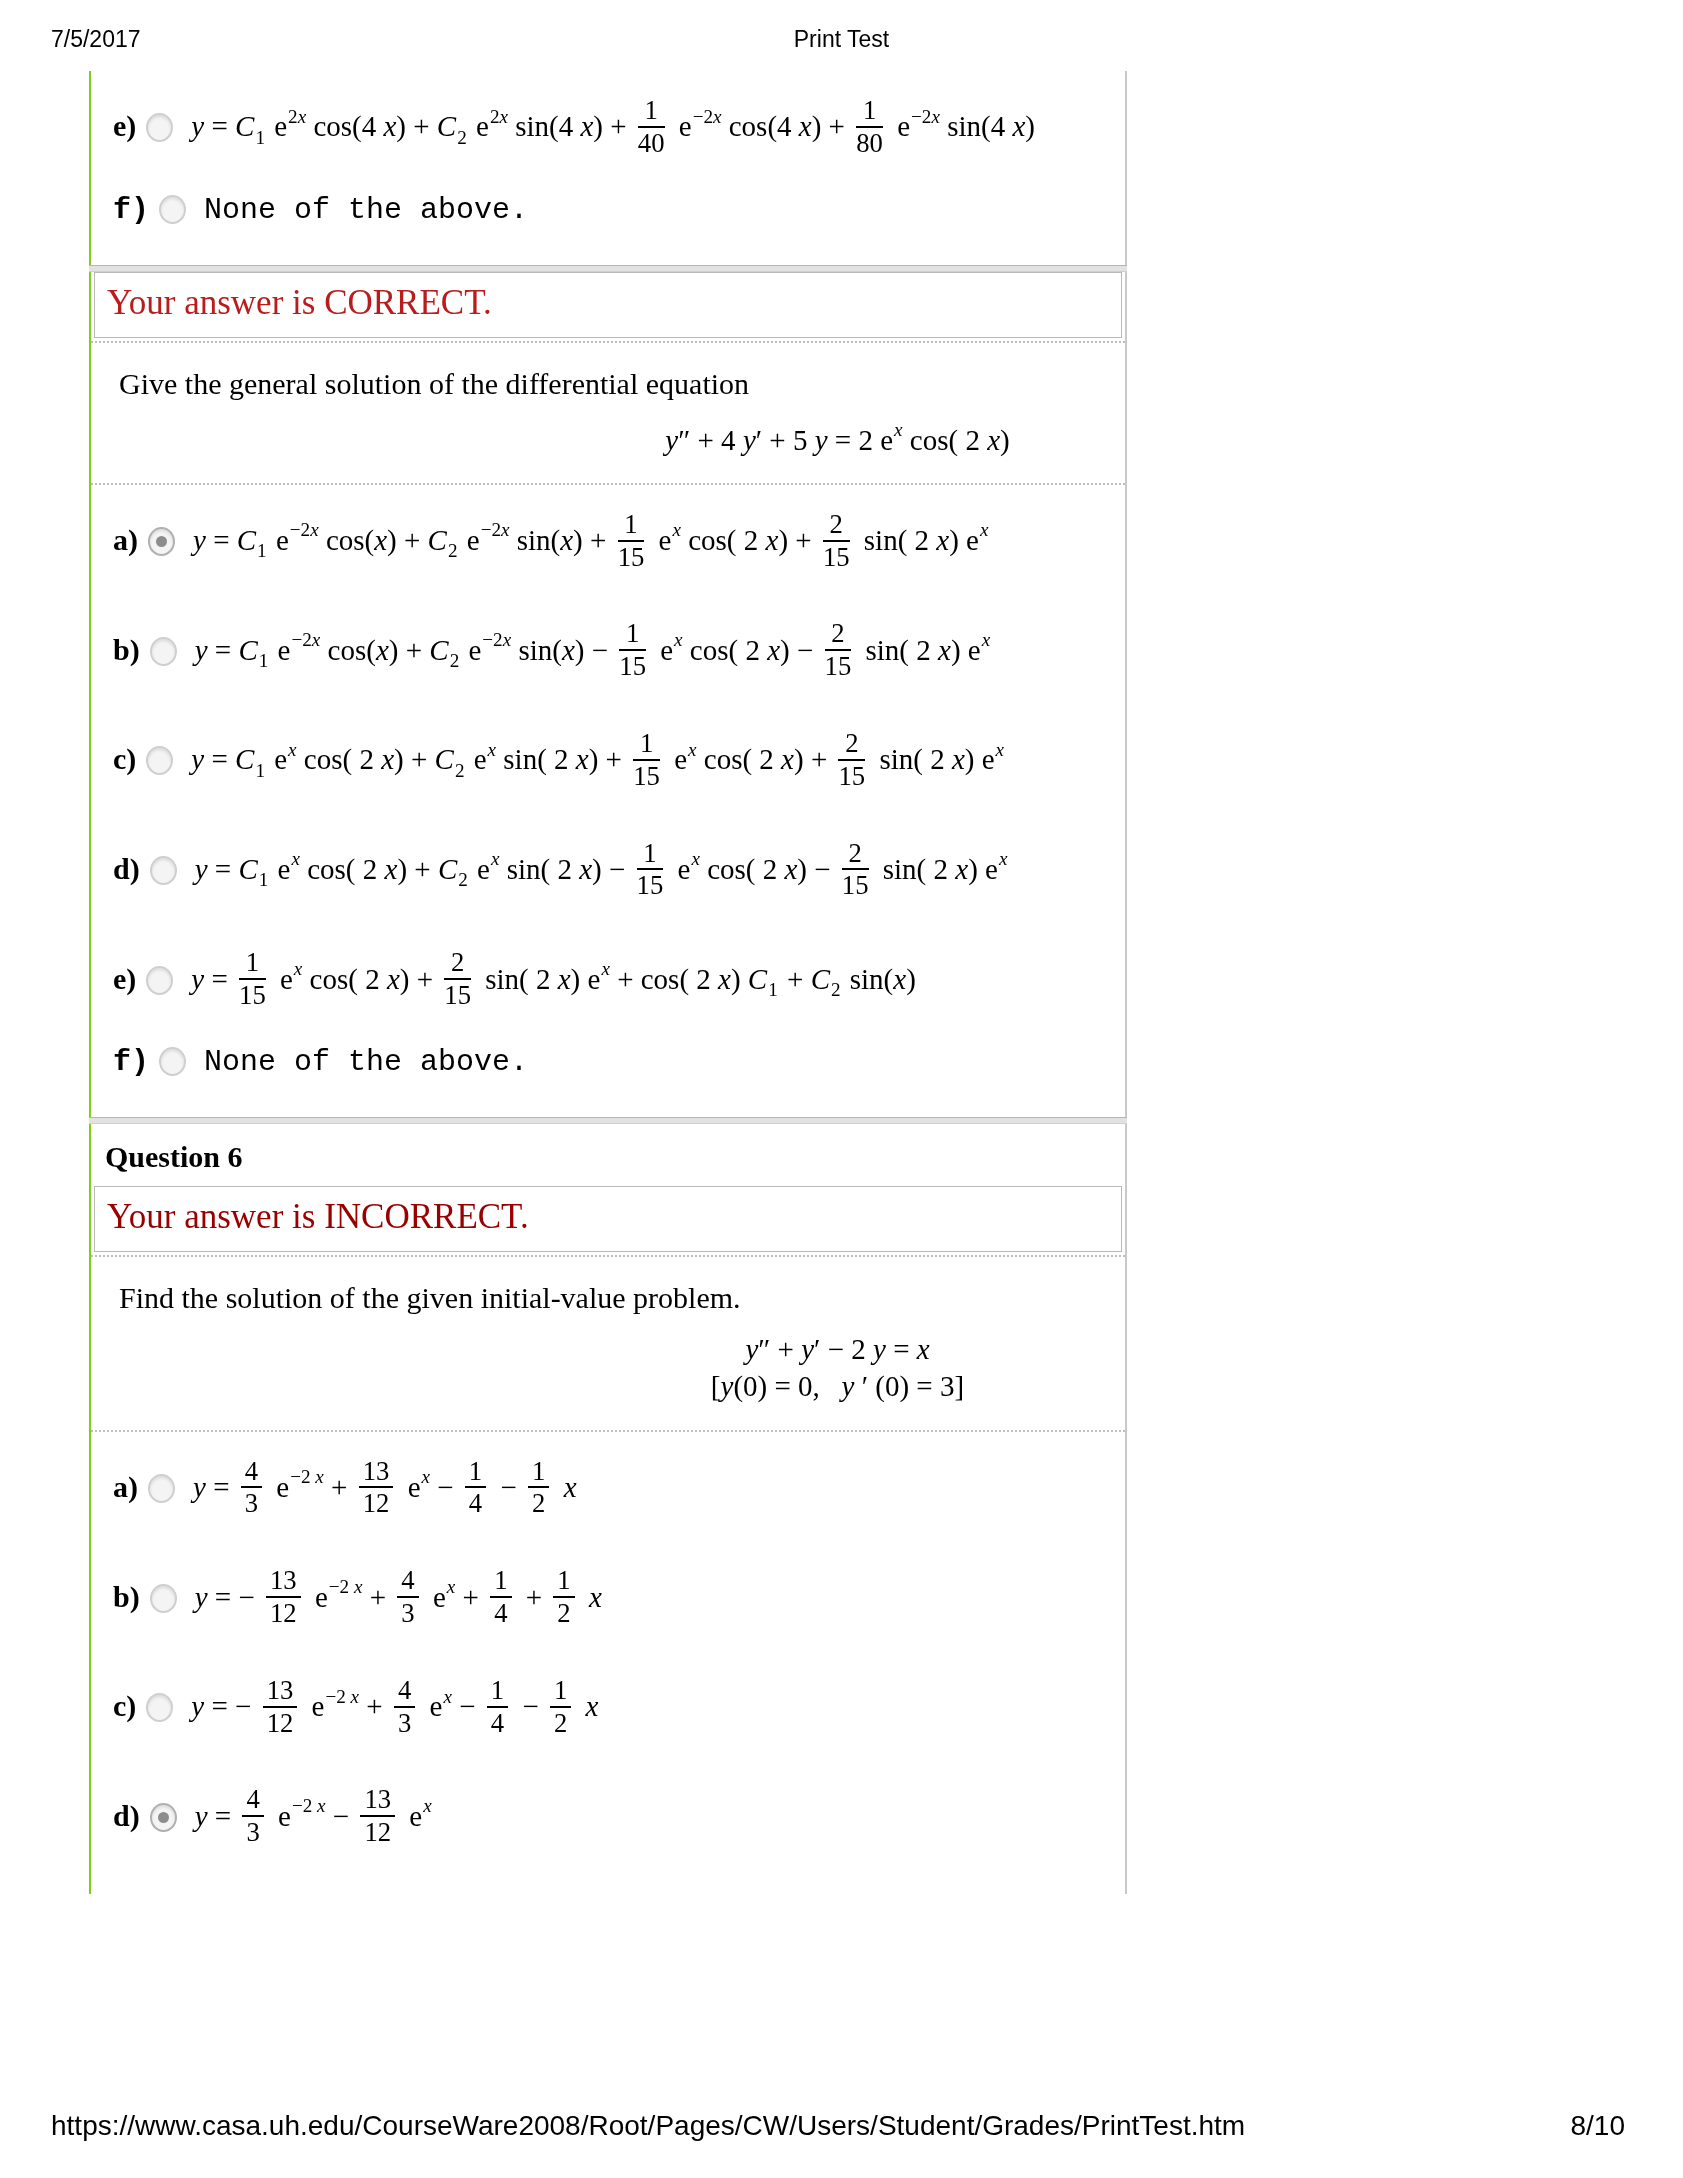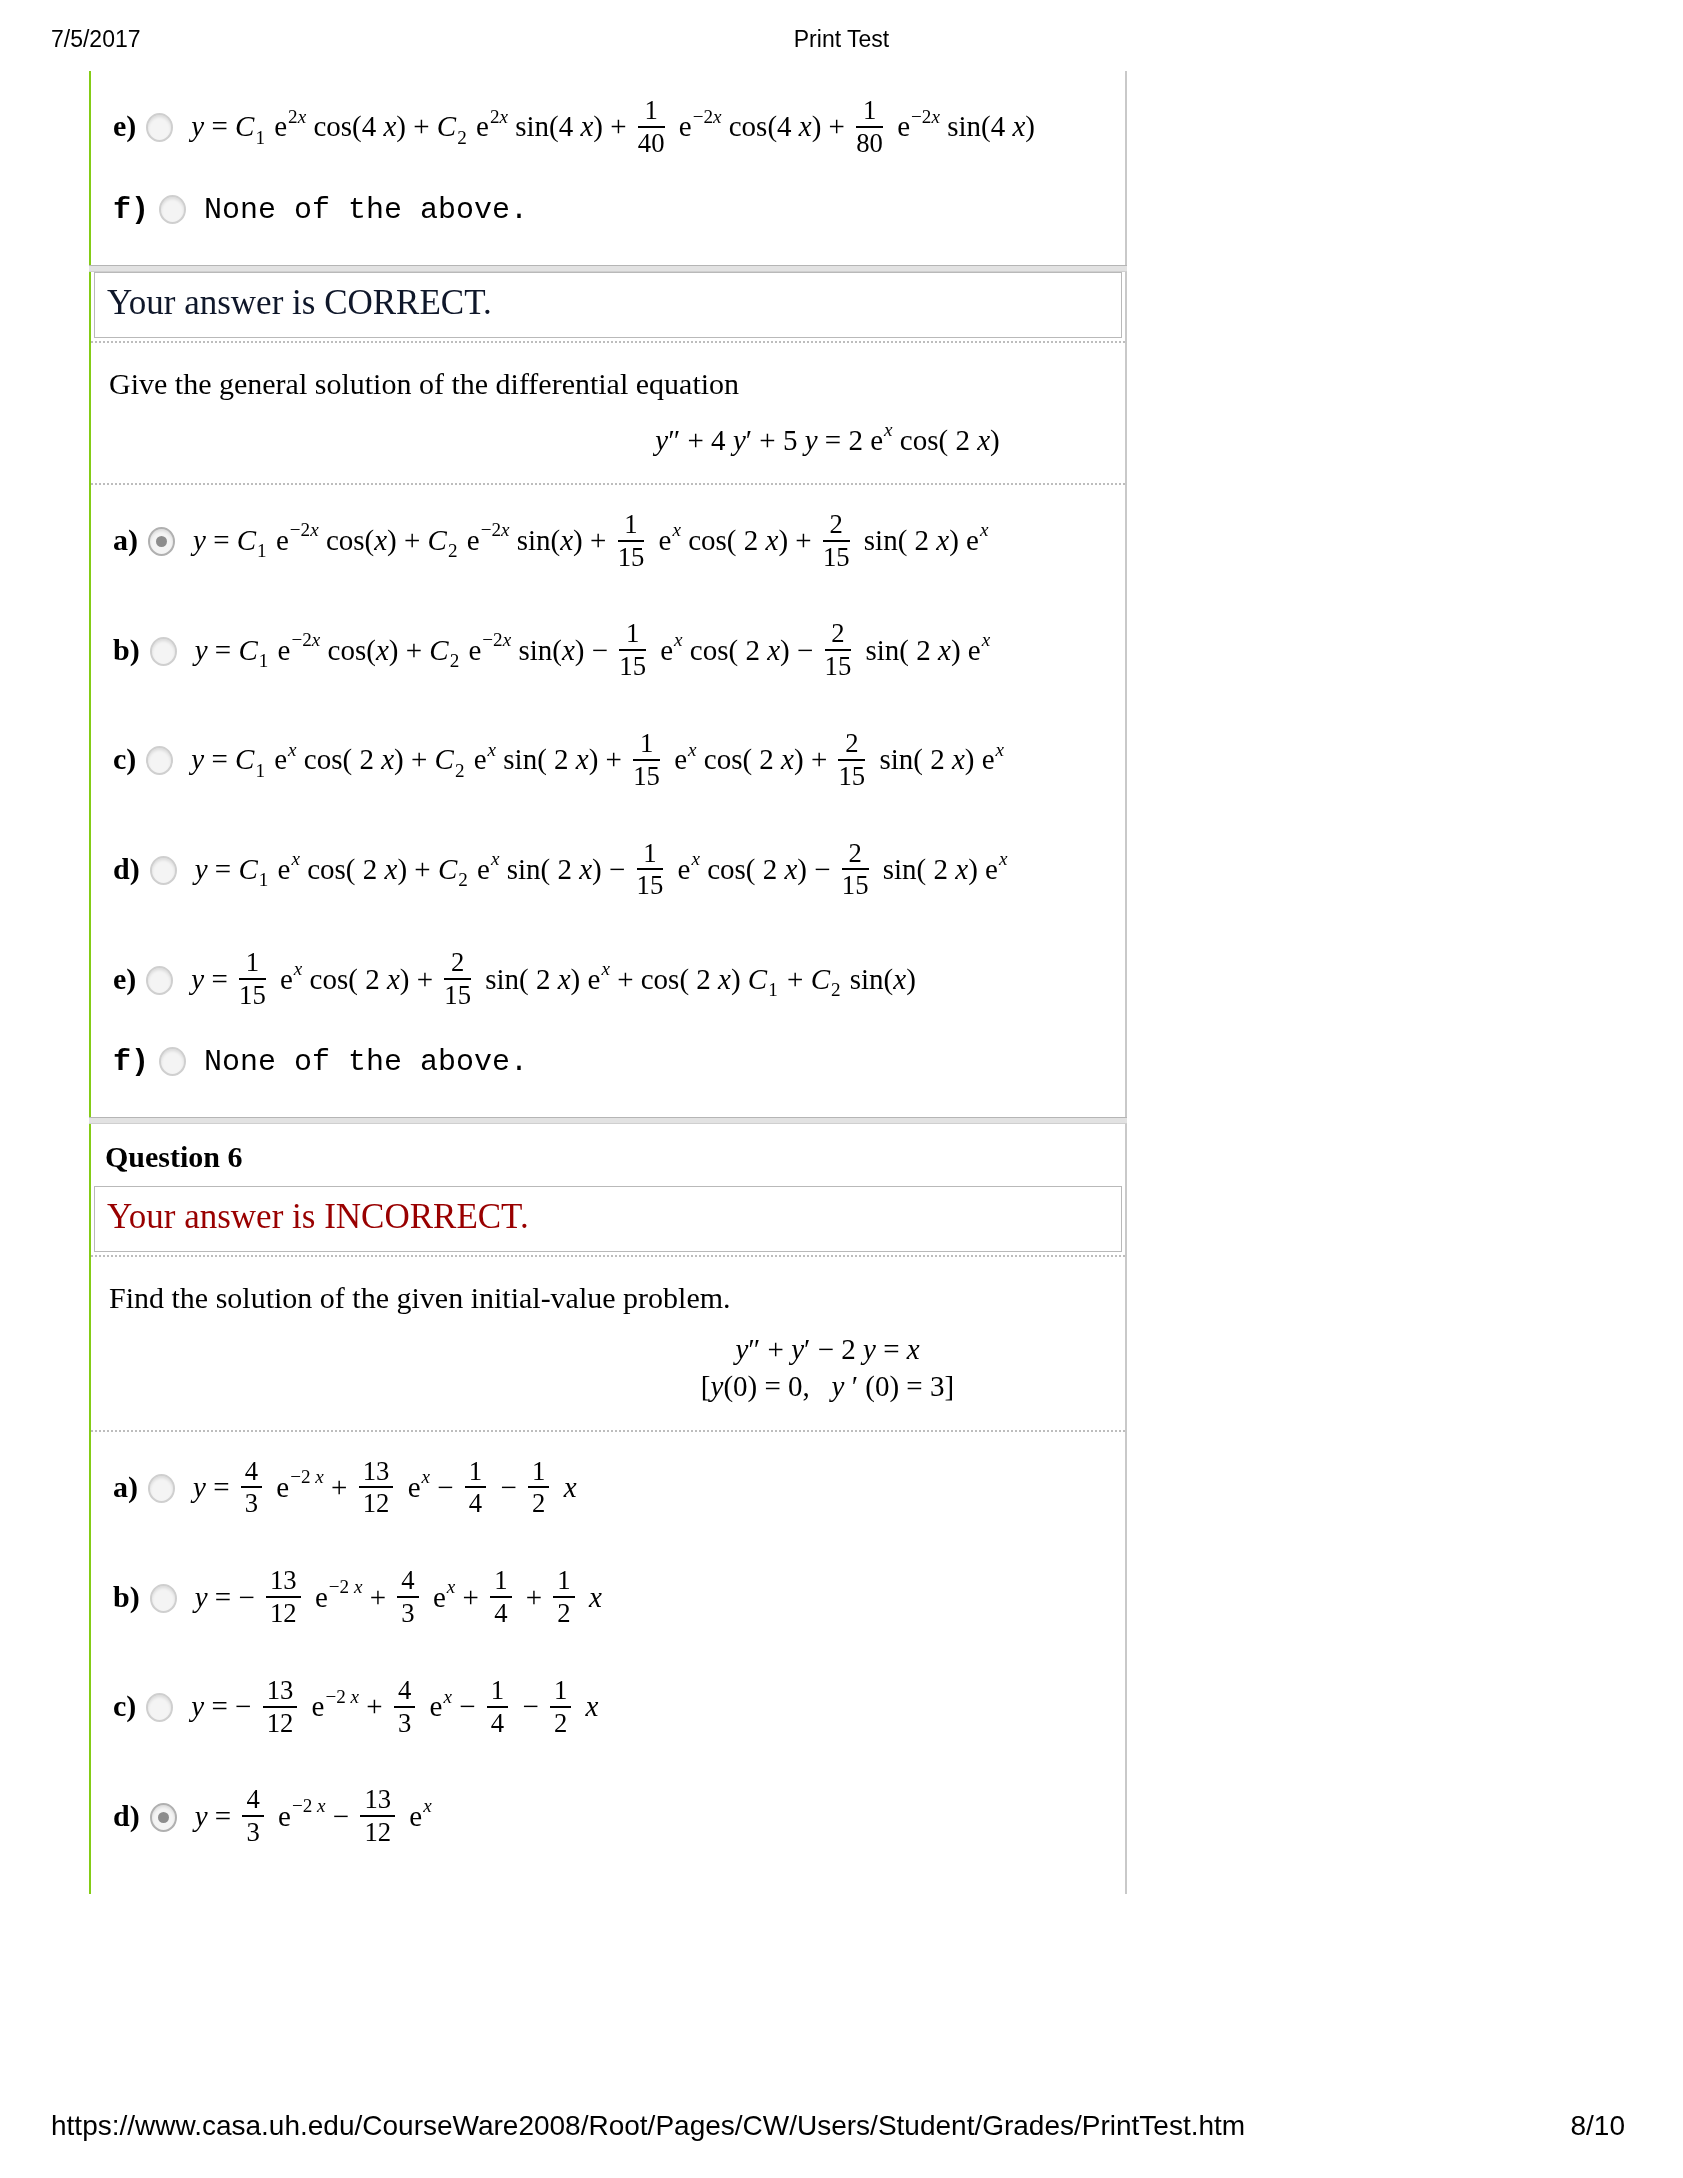--- a/index.html
+++ b/index.html
@@ -41,21 +41,21 @@
   .q-title { font-size: 30px; font-weight: bold; padding: 16px 10px 12px 14px; }
   .status-box {
     border: 1px solid #b9b9b9;
     margin: 0 3px 3px 3px;
     padding: 10px 12px 14px 12px;
     font-size: 35px;
   }
   .q-body {
     border-top: 2px dotted #bdbdbd;
     border-bottom: 2px dotted #bdbdbd;
-    padding: 24px 0 26px 18px;
+    padding: 24px 0 26px 28px;
   }
   .q-prompt { font-size: 30px; }
   .equation {
     font-size: 29px;
     margin-left: -34px;
     width: 1505px;           
     text-align: center;
     margin-top: 18px;
     line-height: 1.15;
   }
@@ -109,21 +109,21 @@
   <div class="qblock">
     <div class="options">
         <div class="opt-row"><span class="opt-label">e)</span><span class="radio"></span><span class="opt-body math"><span class="it">y</span> = <span class="it">C</span><span class="sub">1</span> e<span class="sup">2<span class="it">x</span></span> cos(4 <span class="it">x</span>) + <span class="it">C</span><span class="sub">2</span> e<span class="sup">2<span class="it">x</span></span> sin(4 <span class="it">x</span>) + <span class="frac"><span class="num">1</span><span class="den">40</span></span> e<span class="sup">−2<span class="it">x</span></span> cos(4 <span class="it">x</span>) + <span class="frac"><span class="num">1</span><span class="den">80</span></span> e<span class="sup">−2<span class="it">x</span></span> sin(4 <span class="it">x</span>)</span></div>
         <div class="opt-row text-row"><span class="opt-label">f)</span><span class="radio"></span><span class="opt-body plain">None of the above.</span></div>
       </div>
   </div>
 
   <div class="qdivider"></div>
 
   <div class="qblock">
-    <div class="status-box status-text" style="color: #0f172a;">Your answer is CORRECT.</div>
+    <div class="status-box status-text" style="color: #b91c1c;">Your answer is CORRECT.</div>
     <div class="q-body">
       <div class="q-prompt">Give the general solution of the differential equation</div>
       <div class="equation math"><span class="it">y</span>″ + 4 <span class="it">y</span>′ + 5 <span class="it">y</span> = 2 e<span class="sup"><span class="it">x</span></span> cos( 2 <span class="it">x</span>)</div>
     </div>
     <div class="options">
         <div class="opt-row"><span class="opt-label">a)</span><span class="radio checked"></span><span class="opt-body math"><span class="it">y</span> = <span class="it">C</span><span class="sub">1</span> e<span class="sup">−2<span class="it">x</span></span> cos(<span class="it">x</span>) + <span class="it">C</span><span class="sub">2</span> e<span class="sup">−2<span class="it">x</span></span> sin(<span class="it">x</span>) + <span class="frac"><span class="num">1</span><span class="den">15</span></span> e<span class="sup"><span class="it">x</span></span> cos( 2 <span class="it">x</span>) + <span class="frac"><span class="num">2</span><span class="den">15</span></span> sin( 2 <span class="it">x</span>) e<span class="sup"><span class="it">x</span></span></span></div>
         <div class="opt-row"><span class="opt-label">b)</span><span class="radio"></span><span class="opt-body math"><span class="it">y</span> = <span class="it">C</span><span class="sub">1</span> e<span class="sup">−2<span class="it">x</span></span> cos(<span class="it">x</span>) + <span class="it">C</span><span class="sub">2</span> e<span class="sup">−2<span class="it">x</span></span> sin(<span class="it">x</span>) − <span class="frac"><span class="num">1</span><span class="den">15</span></span> e<span class="sup"><span class="it">x</span></span> cos( 2 <span class="it">x</span>) − <span class="frac"><span class="num">2</span><span class="den">15</span></span> sin( 2 <span class="it">x</span>) e<span class="sup"><span class="it">x</span></span></span></div>
         <div class="opt-row"><span class="opt-label">c)</span><span class="radio"></span><span class="opt-body math"><span class="it">y</span> = <span class="it">C</span><span class="sub">1</span> e<span class="sup"><span class="it">x</span></span> cos( 2 <span class="it">x</span>) + <span class="it">C</span><span class="sub">2</span> e<span class="sup"><span class="it">x</span></span> sin( 2 <span class="it">x</span>) + <span class="frac"><span class="num">1</span><span class="den">15</span></span> e<span class="sup"><span class="it">x</span></span> cos( 2 <span class="it">x</span>) + <span class="frac"><span class="num">2</span><span class="den">15</span></span> sin( 2 <span class="it">x</span>) e<span class="sup"><span class="it">x</span></span></span></div>
         <div class="opt-row"><span class="opt-label">d)</span><span class="radio"></span><span class="opt-body math"><span class="it">y</span> = <span class="it">C</span><span class="sub">1</span> e<span class="sup"><span class="it">x</span></span> cos( 2 <span class="it">x</span>) + <span class="it">C</span><span class="sub">2</span> e<span class="sup"><span class="it">x</span></span> sin( 2 <span class="it">x</span>) − <span class="frac"><span class="num">1</span><span class="den">15</span></span> e<span class="sup"><span class="it">x</span></span> cos( 2 <span class="it">x</span>) − <span class="frac"><span class="num">2</span><span class="den">15</span></span> sin( 2 <span class="it">x</span>) e<span class="sup"><span class="it">x</span></span></span></div>
         <div class="opt-row"><span class="opt-label">e)</span><span class="radio"></span><span class="opt-body math"><span class="it">y</span> = <span class="frac"><span class="num">1</span><span class="den">15</span></span> e<span class="sup"><span class="it">x</span></span> cos( 2 <span class="it">x</span>) + <span class="frac"><span class="num">2</span><span class="den">15</span></span> sin( 2 <span class="it">x</span>) e<span class="sup"><span class="it">x</span></span> + cos( 2 <span class="it">x</span>) <span class="it">C</span><span class="sub">1</span> + <span class="it">C</span><span class="sub">2</span> sin(<span class="it">x</span>)</span></div>

